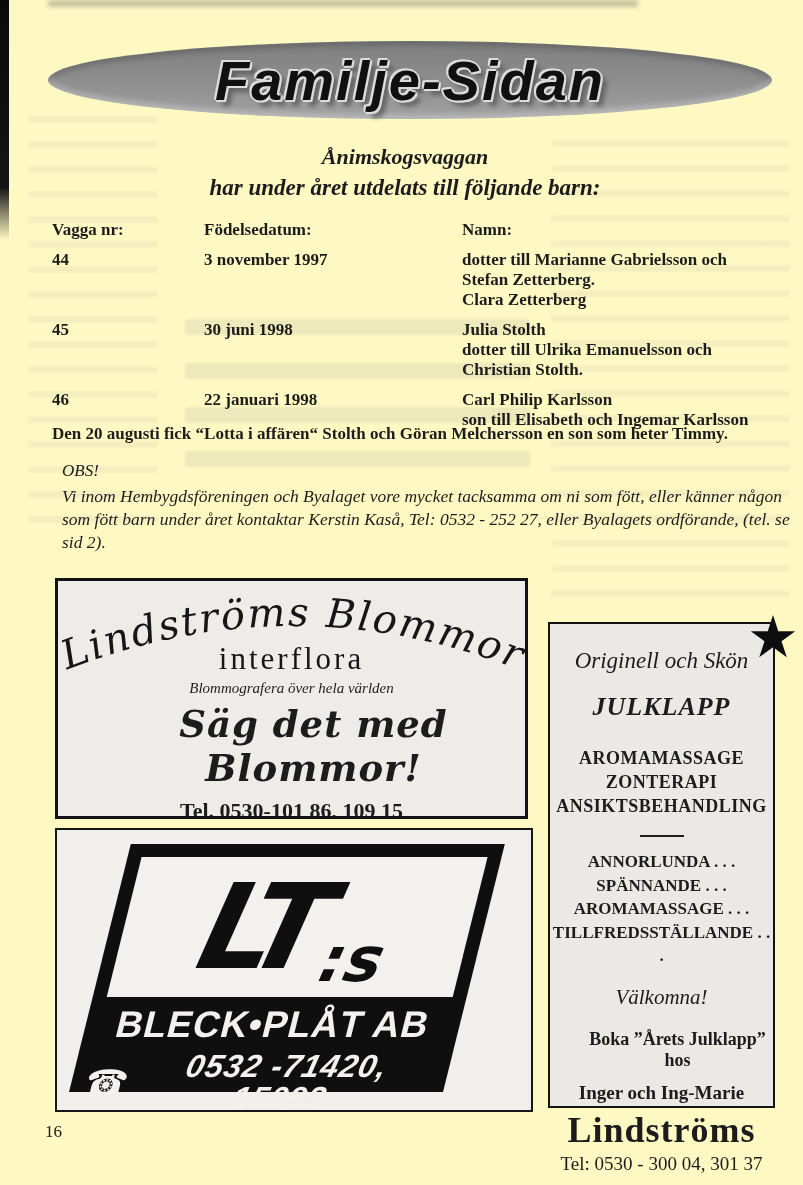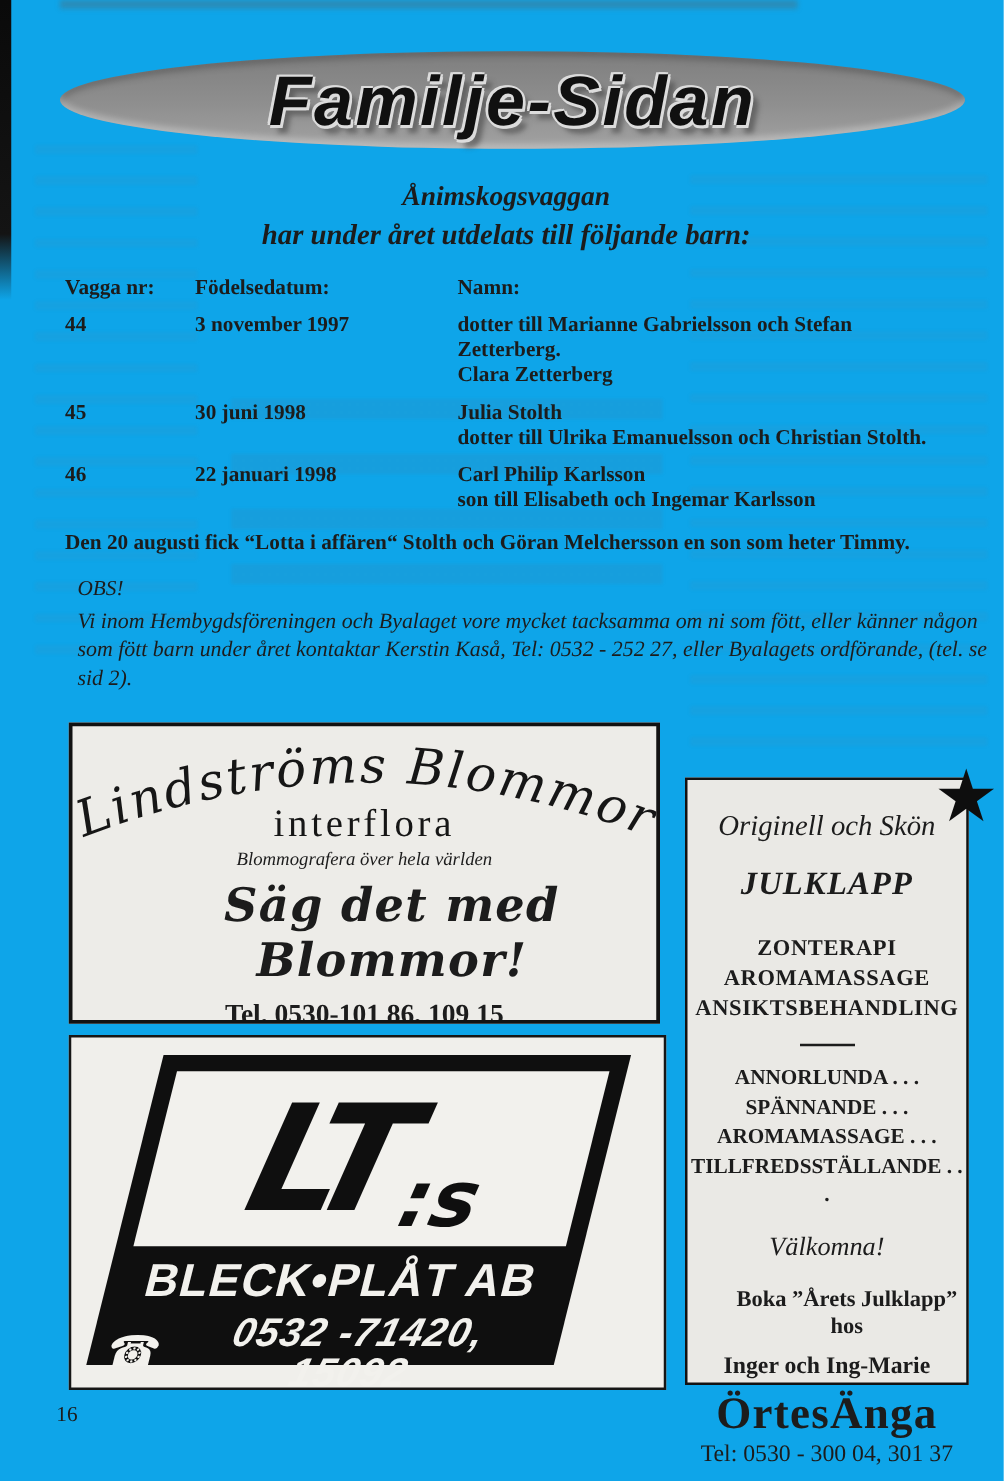--- a/index.html
+++ b/index.html
@@ -1,20 +1,20 @@
 <!DOCTYPE html>
 <html><head>
 <meta charset="utf-8">
 <style>
   * { margin:0; padding:0; box-sizing:border-box; }
   html,body { width:803px; height:1185px; }
   body { font-family:"Liberation Serif", serif; color:#1c1c1c; }
   .page {
     position:relative; width:803px; height:1185px; overflow:hidden;
-    background:#0ea5e9;
+    background:#fef9c3;
   }
   
   .edge-strip { position:absolute; left:0; top:0; width:9px; height:240px;
     background:linear-gradient(180deg,#0a0a0a 0%,#141414 78%,rgba(20,20,20,0) 100%); }
   .top-smear { position:absolute; left:48px; top:0; width:590px; height:7px;
     background:rgba(95,95,95,.35); filter:blur(2px); }
   .ghost { position:absolute; filter:blur(1.2px); pointer-events:none;
     background:repeating-linear-gradient(0deg, transparent 0 7px, rgba(110,110,125,.07) 7px 14px, transparent 14px 25px); }
   .ghost-right { left:552px; top:132px; width:238px; height:472px; }
   .ghost-mid { left:185px; top:292px; width:345px; height:185px;
@@ -33,21 +33,21 @@
 
   
   .intro { position:absolute; left:0; top:144px; width:810px; text-align:center;
     font-weight:bold; font-style:italic; }
   .intro-line1 { font-size:22px; }
   .intro-line2 { font-size:23px; margin-top:5px; }
 
   
   .cradle-table { position:absolute; left:52px; top:220px; width:715px;
     font-weight:bold; font-size:17px; line-height:20px; }
-  .ct-head, .ct-row { display:grid; grid-template-columns:104px 210px 1fr; }
+  .ct-head, .ct-row { display:grid; grid-template-columns:104px 210px 1fr;gap:48px; }
   .ct-row { margin-top:10px; }
   .ct-head { margin-bottom:2px; }
   .ct-namecell div { line-height:20px; }
 
   .announcement { position:absolute; left:52px; top:424px; width:730px;
     font-weight:bold; font-size:17px; }
 
   .notice { position:absolute; left:50px; top:460px; width:742px; font-style:italic;margin-left:12px; }
   .notice-label { font-size:17px; line-height:22px; }
   .notice-body { font-weight:normal; font-size:17.5px; line-height:23px; margin-top:3px; }
@@ -173,35 +173,35 @@
     <div class="slogan">Säg det med Blommor!</div>
     <div class="flor-phone">Tel. 0530-101 86, 109 15</div>
 
   </div>
 
   <div class="ad-julklapp">
     <span class="star">★</span>
     <div class="jk-line1">Originell och Skön</div>
     <div class="jk-line2">JULKLAPP</div>
     <div class="jk-services">
+      <div>AROMAMASSAGE</div>
       <div>ZONTERAPI</div>
-      <div>AROMAMASSAGE</div>
       <div>ANSIKTSBEHANDLING</div>
     </div>
     <div class="jk-divider"></div>
     <div class="jk-qualities">
       <div>ANNORLUNDA . . .</div>
       <div>SPÄNNANDE . . .</div>
       <div>AROMAMASSAGE . . .</div>
       <div>TILLFREDSSTÄLLANDE . . .</div>
     </div>
     <div class="jk-welcome">Välkomna!</div>
     <div class="jk-boka">Boka ”Årets Julklapp” hos</div>
     <div class="jk-inger">Inger och Ing-Marie</div>
-    <div class="jk-business">ÖrtesÄnga</div>
+    <div class="jk-business">Lindströms</div>
     <div class="jk-phone">Tel: 0530 - 300 04, 301 37</div>
   </div>
 
   <div class="ad-plat">
     <div class="lt-para">
       <div class="lt-top">
         <span class="lt-big">LT</span>
         <span class="lt-small">:s</span>
       </div>
       <div class="lt-band">

